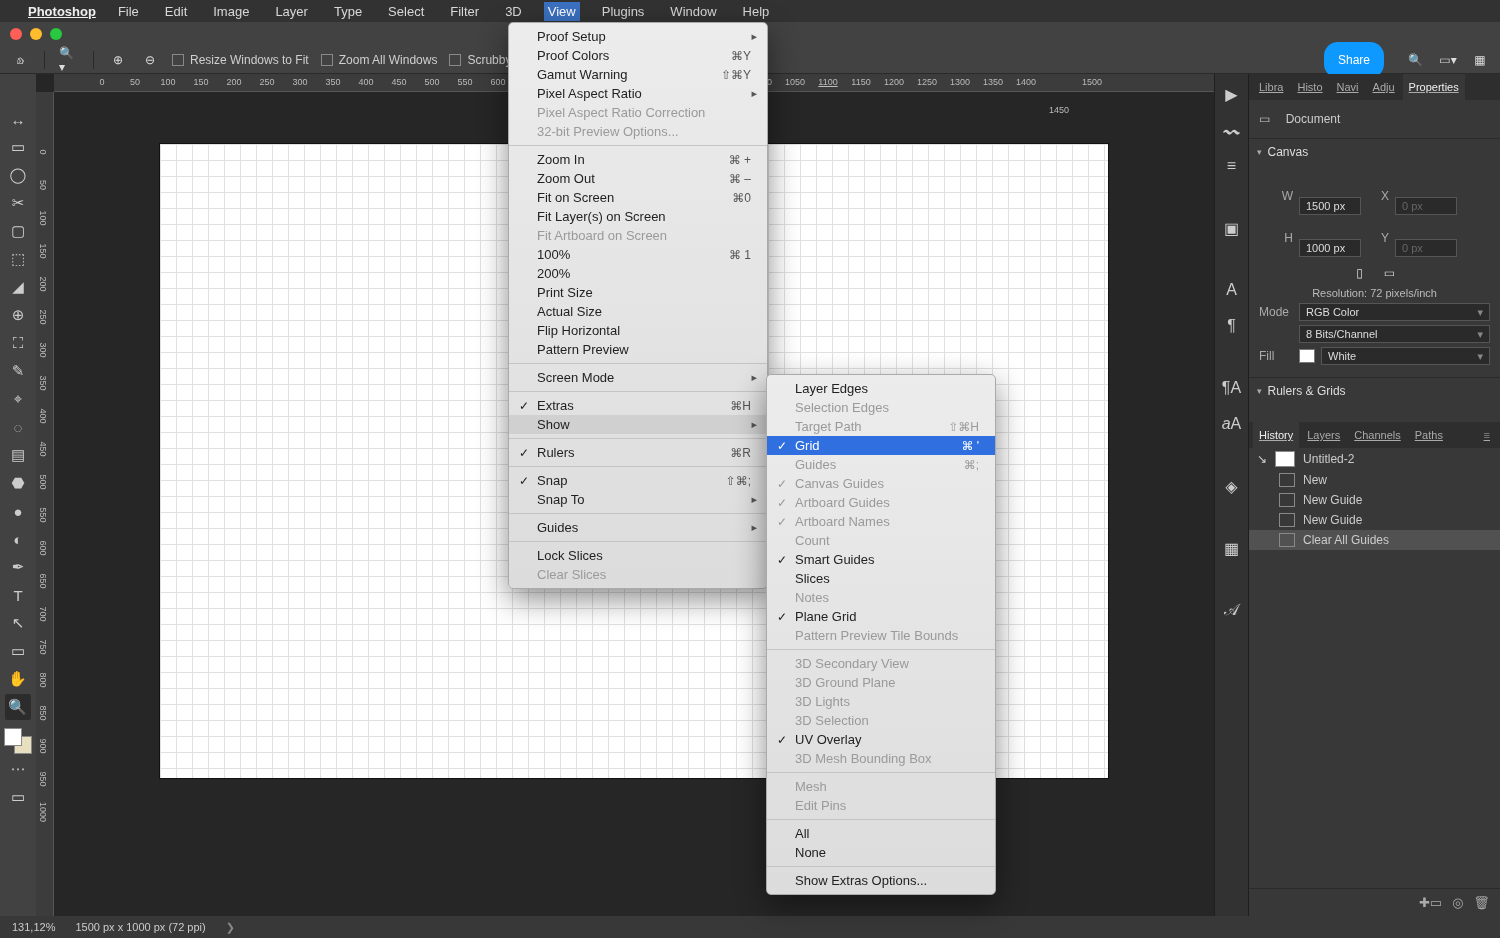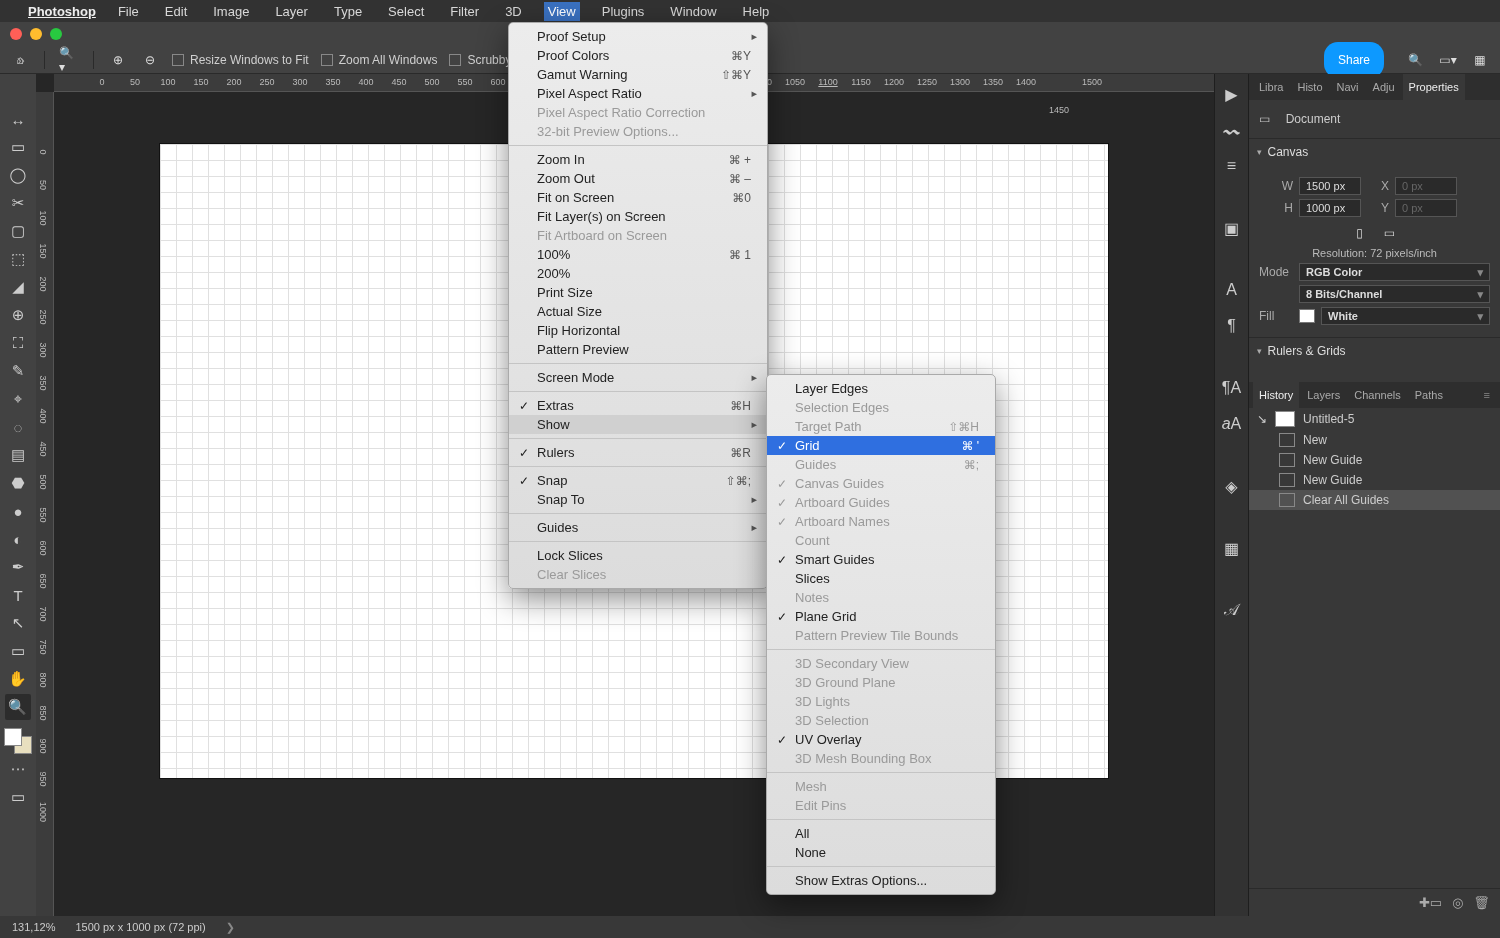--- a/index.html
+++ b/index.html
@@ -64,29 +64,29 @@
       linear-gradient(#b8b8b8 1px, transparent 1px),
       linear-gradient(90deg,#b8b8b8 1px, transparent 1px);
     background-size: 16px 16px, 16px 16px, 64px 64px, 64px 64px;
     box-shadow:0 0 0 1px #111;
   }
 
   
   #iconcol { width:34px; background:#323232; display:flex; flex-direction:column; align-items:center; padding-top:8px; gap:12px; color:#ccc; font-size:16px; border-left:1px solid #1e1e1e;}
   #iconcol .ic { width:24px;height:24px;display:flex;align-items:center;justify-content:center;}
   #rpanels { width:252px; background:#383838; display:flex; flex-direction:column; border-left:1px solid #1e1e1e;}
-  .ptabs { display:flex; gap:2px; background:#2e2e2e; padding:0 4px; font-size:11px; color:#aaa; }
+  .ptabs { display:flex; gap:2px; background:#2e2e2e; padding:0 4px; font-size:11px; color:#aaa;text-decoration:underline; }
   .ptab { padding:7px 6px; white-space:nowrap; overflow:hidden; }
   .ptab.active { background:#383838; color:#eee; }
   .pbody { padding:8px 10px; font-size:12px; color:#ccc; }
   .prow { display:flex; align-items:center; gap:6px; margin:4px 0; }
   .prow label { color:#aaa; width:14px; text-align:right; }
-  .pinput { background:#2a2a2a; border:1px solid #555; color:#ddd; padding:2px 6px; width:62px; font-size:11px; }
+  .pinput { background:#2a2a2a; border:1px solid #555; color:#ddd; padding:2px 6px; width:62px; font-size:11px;margin-top:20px; }
   .pinput.dis { color:#666; }
-  .pselect { background:#2a2a2a;border:1px solid #555;color:#ddd;padding:2px 6px;font-size:11px;flex:1;position:relative;font-weight:bold;}
+  .pselect { background:#2a2a2a;border:1px solid #555;color:#ddd;padding:2px 6px;font-size:11px;flex:1;position:relative;}
   .pselect::after { content:'▾'; position:absolute; right:6px; color:#888; }
   .sectionhdr { display:flex; align-items:center; gap:6px; padding:6px 8px; font-size:12px; color:#ddd; border-top:1px solid #2a2a2a;}
   .sectionhdr::before { content:'▾'; font-size:9px; color:#aaa; }
   .hist-list { background:#383838; }
   .hist-row { display:flex; align-items:center; gap:8px; padding:3px 8px; font-size:12px; color:#ccc; }
   .hist-row.sel { background:#515151; }
   .hist-thumb { width:20px;height:16px;background:#fff;border:1px solid #888; }
   .hist-ico { width:16px;height:14px;border:1px solid #888; }
   .panel-tools { margin-top:auto; display:flex; gap:10px; justify-content:flex-end; padding:6px 10px; color:#aaa; border-top:1px solid #2a2a2a;}
 
@@ -334,21 +334,21 @@
       <div class="ptab active">History</div>
       <div class="ptab">Layers</div>
       <div class="ptab">Channels</div>
       <div class="ptab">Paths</div>
       <div style="margin-left:auto;padding:7px 6px;color:#888">≡</div>
     </div>
     <div class="hist-list">
       <div class="hist-row">
         <span>↘</span>
         <span class="hist-thumb"></span>
-        <span>Untitled-5</span>
+        <span>Untitled-2</span>
       </div>
       <div id="hist-rows">
           <div class="hist-row">
             <span style="width:14px"></span>
             <span class="hist-ico"></span>
             <span>New</span>
           </div>
           <div class="hist-row">
             <span style="width:14px"></span>
             <span class="hist-ico"></span>

